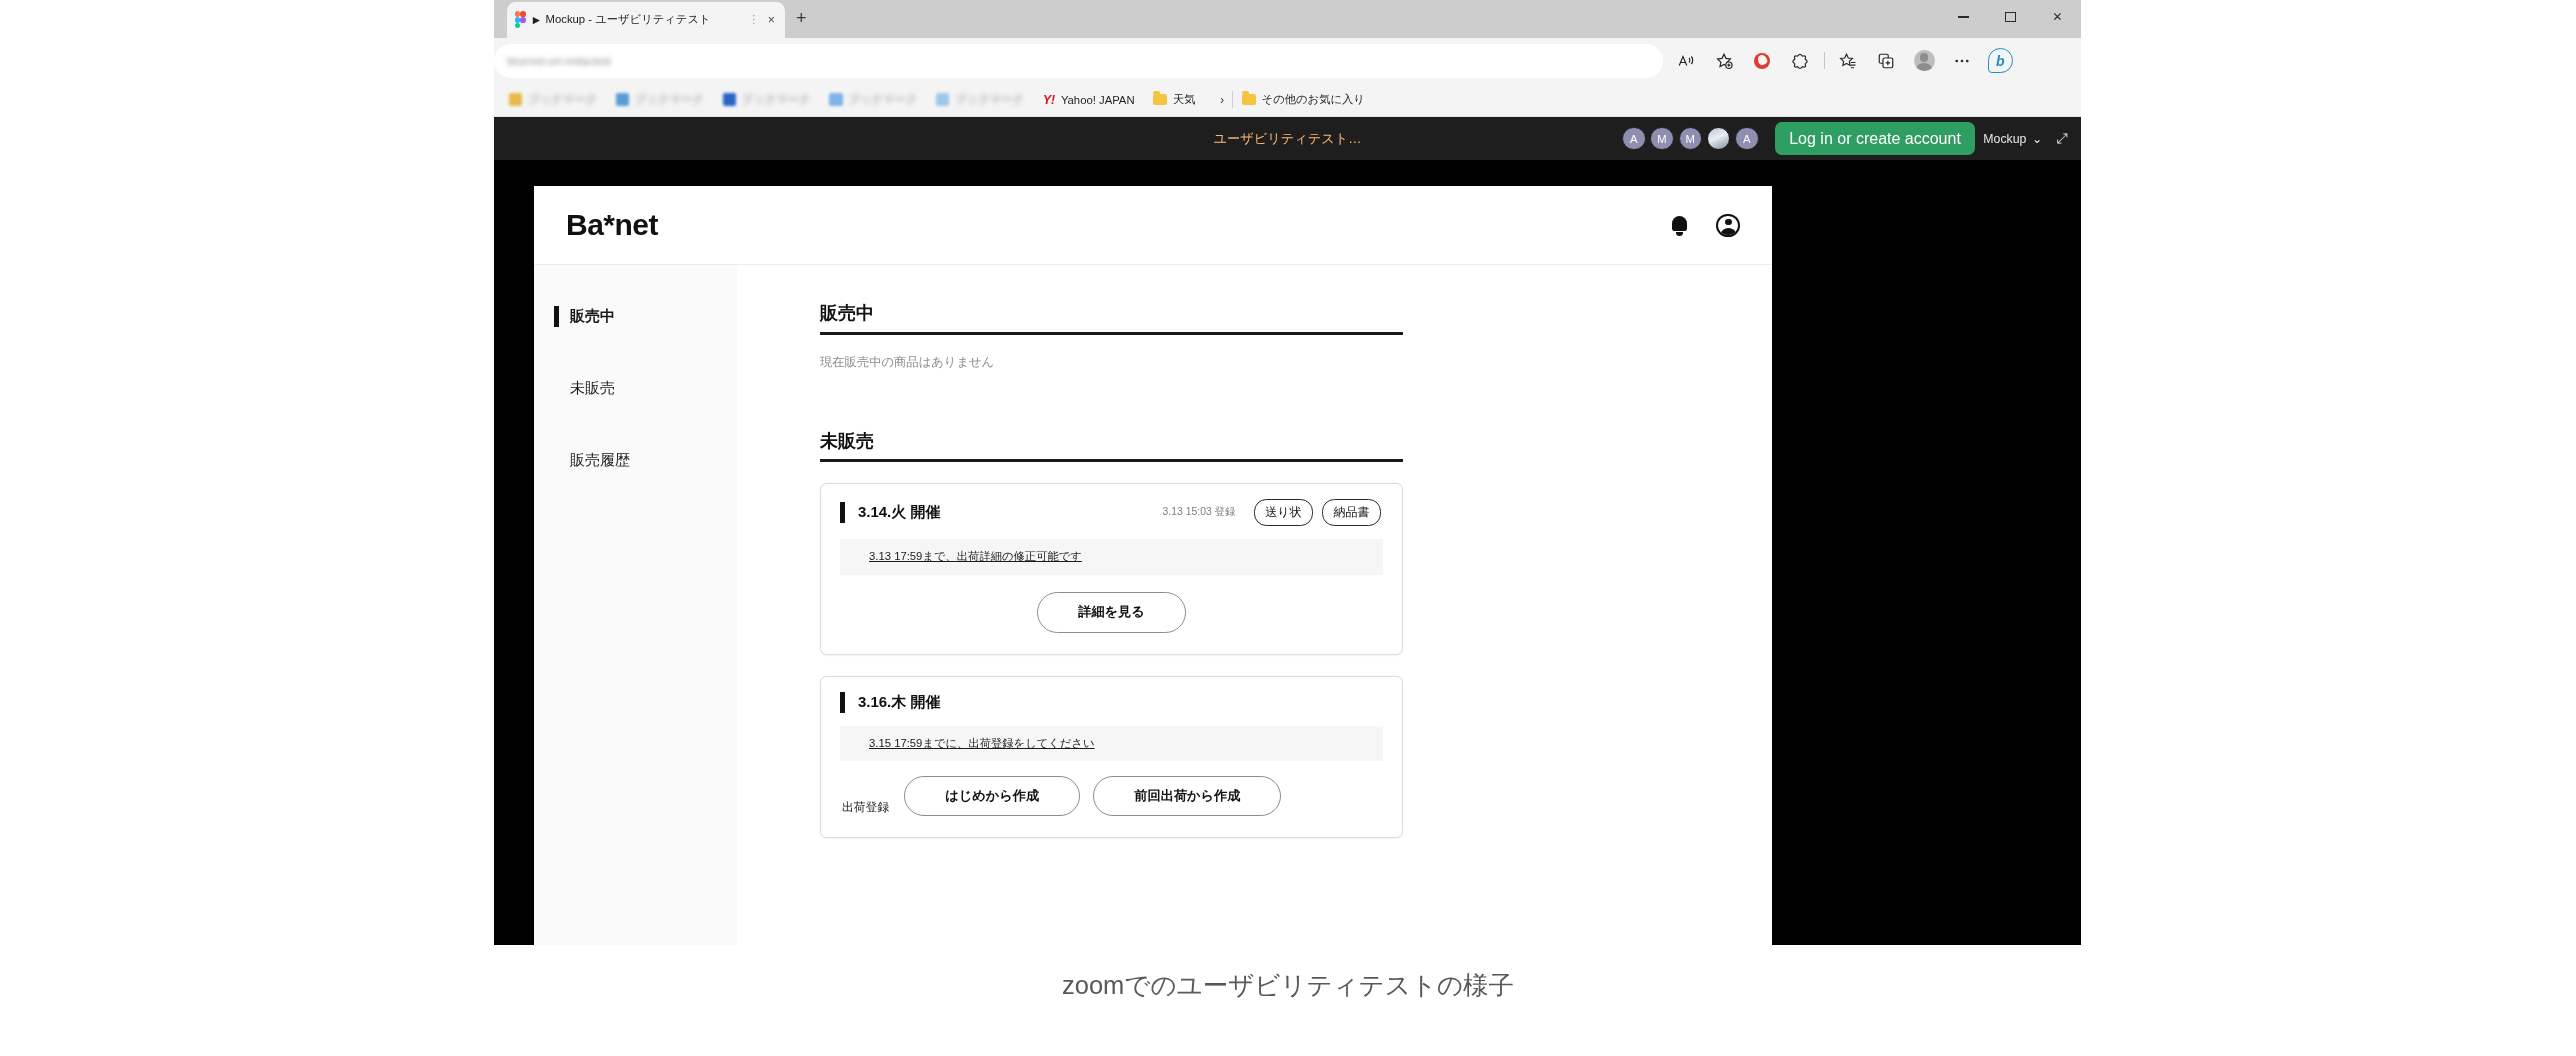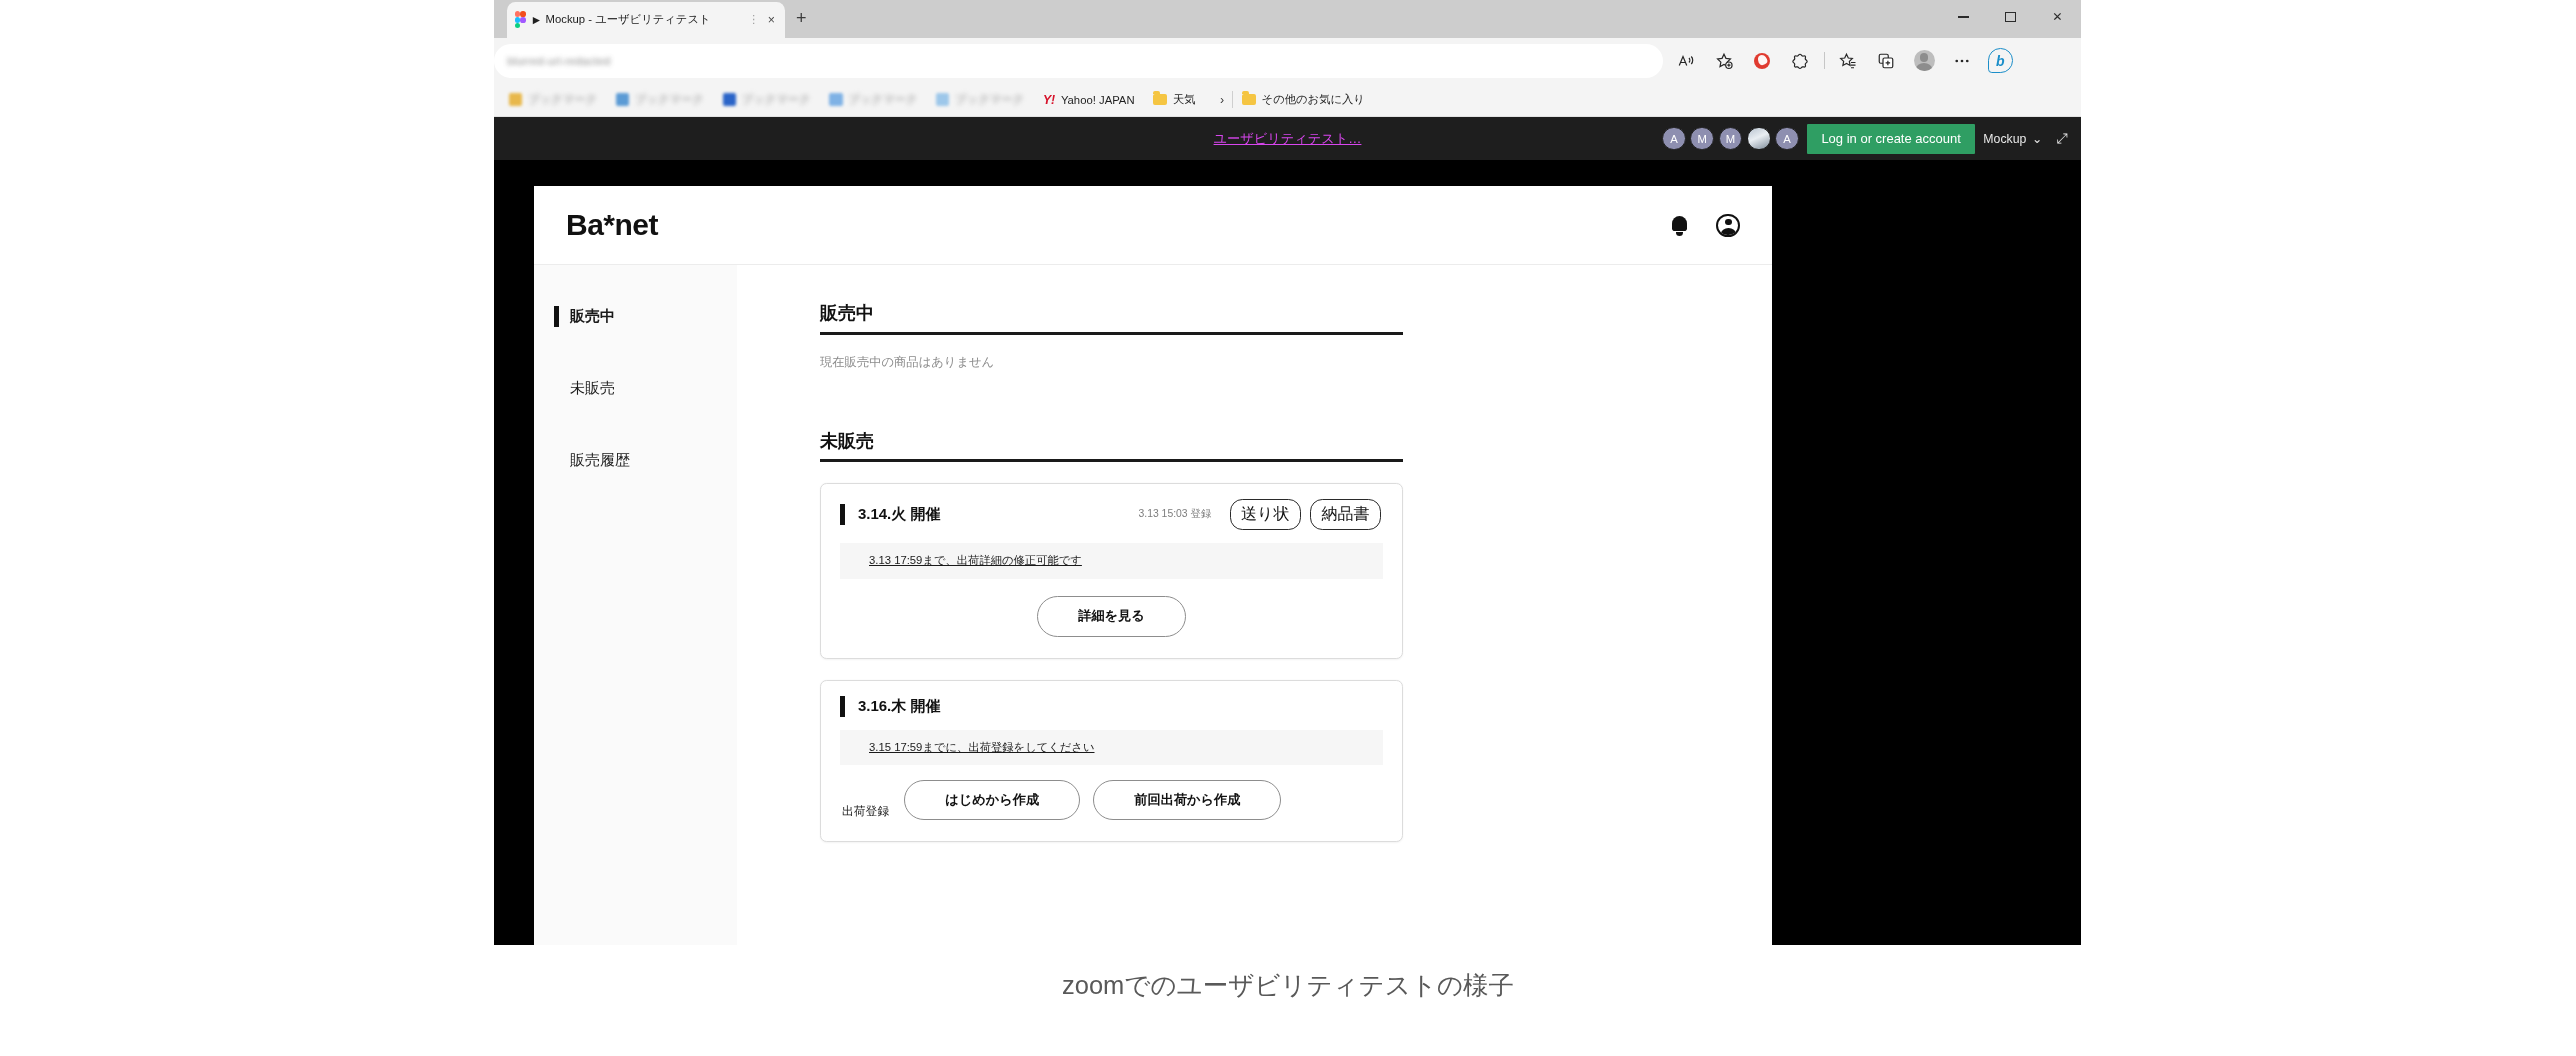--- a/index.html
+++ b/index.html
@@ -118,37 +118,37 @@
   .bm-chev { margin-left: 7.5px; font-size: 12.3px; color: #3a3a3a; cursor: pointer; padding: 0 7.5px; }
   .bm-divider { width:0.9px; height:17px; background:#cfcfcf; }
 
   
   .figmabar {
     position: relative; width: 100%; height: 43px;
     background: #1e1e1e; display: flex; align-items: center;
   }
   .figma-title {
     position: absolute; left: 0; right: 0; text-align: center;
-    color: #d946ef; font-size: 13.2px; text-decoration: underline;
+    color: #fdba74; font-size: 13.2px;
   }
   .figma-right {
     position: absolute; right: 7.5px; top: 0; height: 43px;
     display: flex; align-items: center; gap: 8.5px;
   }
   .fav-row { display:flex; align-items:center; gap: 4.7px; }
   .fava {
     width: 23.6px; height: 23.6px; border-radius: 50%;
     background: #8e8fb0; color: #ffffff; font-size: 11.3px;
     display:flex; align-items:center; justify-content:center;
     border: 1.9px solid #1e1e1e;
   }
   .fava.photo { background: linear-gradient(155deg,#b8c3cf 0%,#e9eef2 45%,#7d8b99 100%); }
   .btn-login {
-    background: #2f9e63; color: #ffffff; font-size: 13px;
-    padding: 7.5px 14px; border-radius: 1px; cursor: pointer; white-space: nowrap;
+    background: #2f9e63; color: #ffffff; font-size: 16px;
+    padding: 7.5px 14px; border-radius: 7px; cursor: pointer; white-space: nowrap; margin-left: 8px;
   }
   .opt { color: #e8e8e8; font-size: 12.3px; display: flex; align-items: center; gap: 5.7px; cursor: pointer; }
   .expand { color: #e8e8e8; font-size: 14px; cursor: pointer; padding: 0 5.7px; }
 
   
   .stage {
     position: relative; width: 100%; height: 785px;
     background: #000000; overflow: hidden;
   }
 
@@ -209,21 +209,21 @@
     box-shadow: 0 0.9px 1.9px rgba(0,0,0,.05);
   }
   .card-head {
     display: flex; align-items: center; padding: 15px 21px 13.2px 19px;
   }
   .card-bar { width: 4.7px; height: 21px; background: #111111; flex: 0 0 auto; margin-right: 13.2px; }
   .card-date { font-size: 15px; font-weight: bold; color: #111111; }
   .card-head-right { margin-left: auto; display: flex; align-items: center; gap: 9.4px; }
   .reg-time { font-size: 10.4px; color: #7d7d7d; margin-right: 9px; }
   .pill {
-    border: 1.2px solid #2a2a2a; border-radius: 12.3px; font-size: 16px; color: #111111;
+    border: 1.2px solid #2a2a2a; border-radius: 12.3px; font-size: 12px; color: #111111;
     padding: 3.8px 10.4px; cursor: pointer; background:#ffffff; white-space: nowrap;
   }
   .row-note {
     background: #f6f6f6; font-size: 11.3px; color: #1a1a1a;
     padding: 10.4px 0 10.4px 29px; margin: 0 19px 8.5px 19px; text-decoration: underline;
   }
   .card-actions { display: flex; align-items: center; justify-content: center; padding: 8.5px 0 21px 0; }
   .btn-outline {
     border: 1.2px solid #8d8d8d; border-radius: 21px; background: #ffffff;
     font-size: 13.2px; font-weight: bold; color: #111111;

